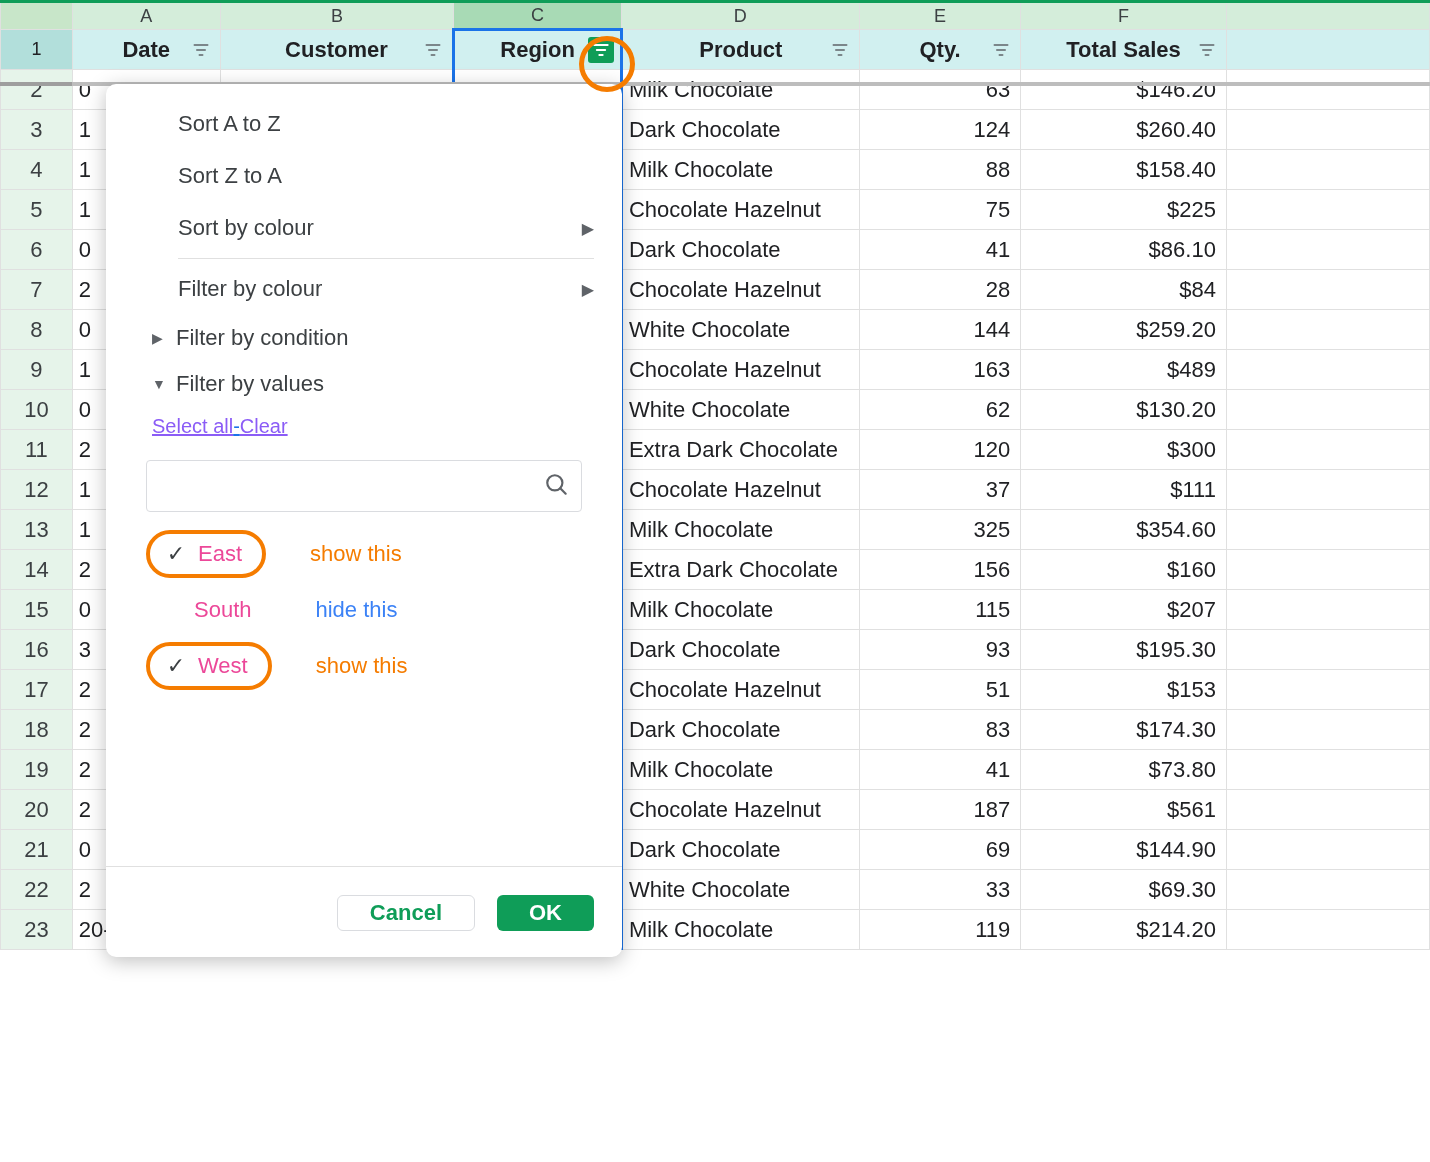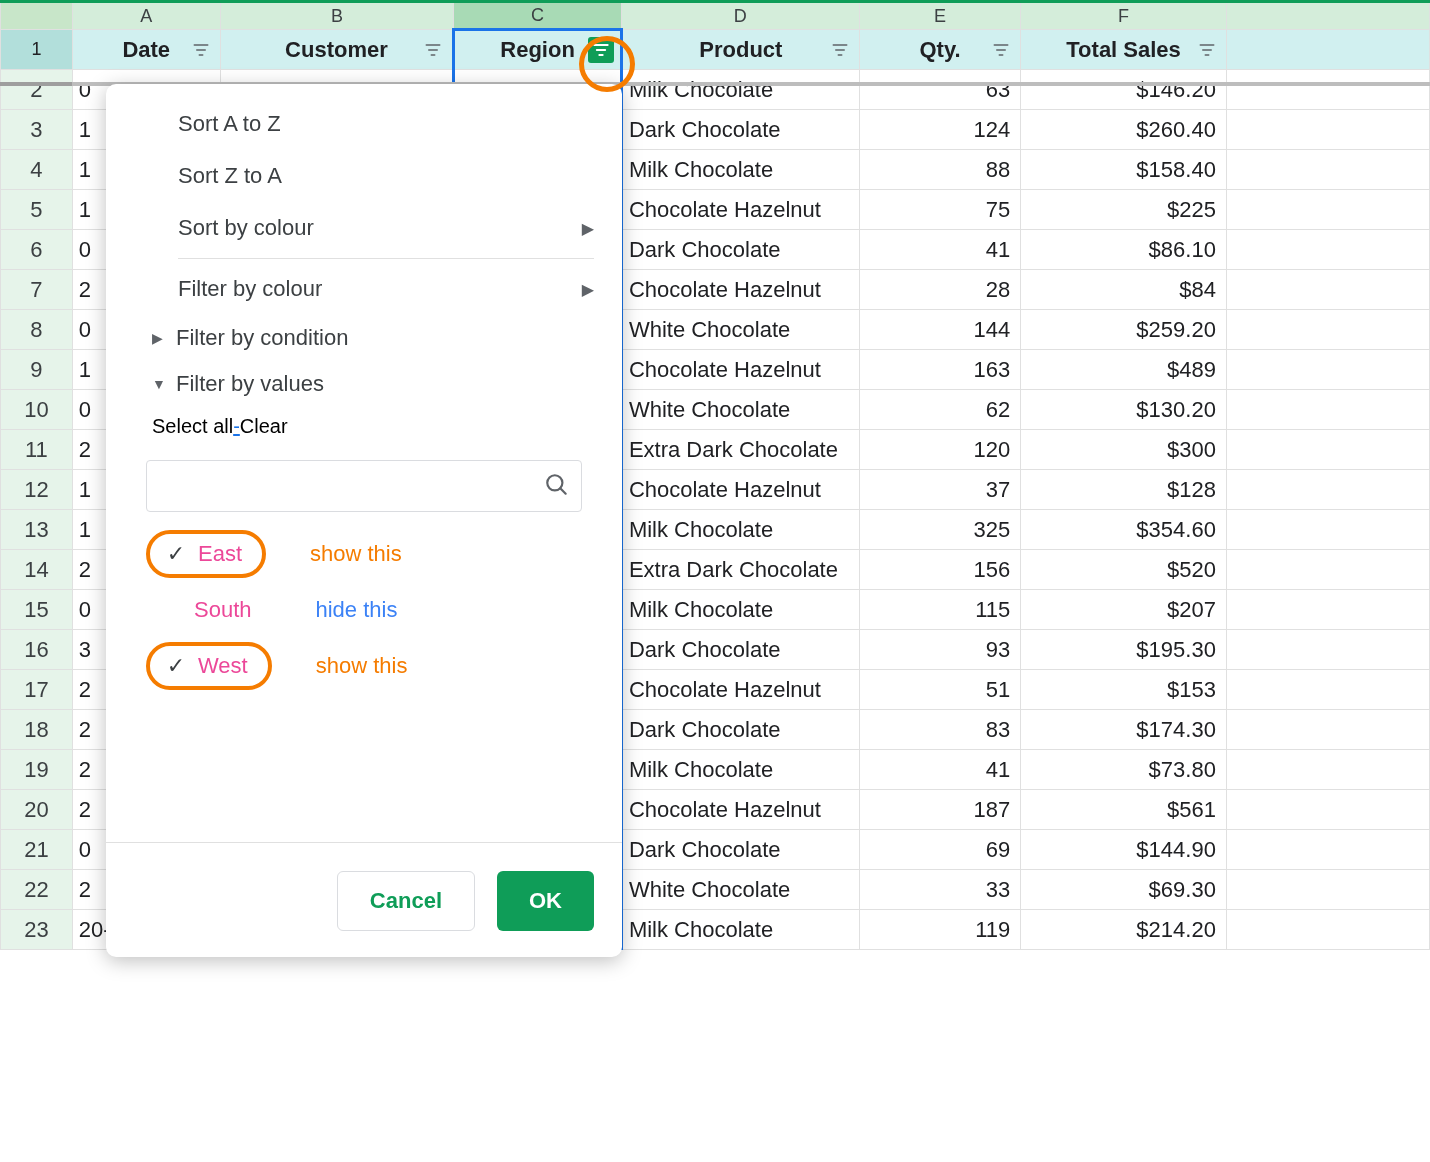--- a/index.html
+++ b/index.html
@@ -69,21 +69,21 @@
   z-index: 10;
   padding: 14px 0 0 0;
   display: flex; flex-direction: column;
 }
 .dd-item { padding: 13px 28px 13px 72px; font-size: 22px; color: #3c4043; cursor: pointer; position: relative; display:flex; align-items:center; justify-content:space-between;}
 .dd-item .chevron { color:#5f6368; font-size:16px; }
 .dd-sep { height:1px; background:#e0e0e0; margin: 4px 28px 4px 72px; }
 .dd-expand { padding: 10px 28px 10px 46px; font-size: 22px; color:#3c4043; cursor:pointer; display:flex; align-items:center; gap:10px;}
 .dd-expand .tri { font-size: 14px; color:#5f6368; width:14px; display:inline-block;}
 .dd-links { padding: 8px 28px 12px 46px; font-size: 20px; }
-.dd-links a { color:#000000; cursor:pointer;}
+.dd-links a { color:#8b5cf6; text-decoration: underline; cursor:pointer;}
 .dd-links .dash { color:#1a73e8; text-decoration: underline; }
 .dd-search { margin: 10px 40px 14px 40px; position:relative;}
 .dd-search input {
   width:100%; height:52px; border:1px solid #dadce0; border-radius:4px;
   font-size:20px; padding: 0 44px 0 14px; outline:none;
 }
 .dd-search .mag { position:absolute; right:12px; top:12px; color:#5f6368; }
 .dd-values { padding: 0 40px; }
 .dd-valrow { display:flex; align-items:center; height:56px; gap:14px;}
 .dd-valpill {
@@ -95,21 +95,21 @@
 .dd-valpill .lbl { font-size:22px; color:#ec4899;}
 .dd-annot { font-size:22px; font-weight:400; margin-left: 30px; }
 .dd-annot.show { color:#f57c00; }
 .dd-annot.hide { color:#3b82f6; }
 .dd-footer {
   margin-top:auto;
   border-top: 1px solid #e0e0e0;
   display:flex; justify-content:flex-end; gap:22px;
   padding: 20px 28px 26px;
 }
-.btn { height:60px; padding: 0 32px; border-radius:6px; font-size:22px; font-weight:600; cursor:pointer;margin-top:8px;}
+.btn { height:36px; padding: 0 32px; border-radius:6px; font-size:22px; font-weight:600; cursor:pointer;margin-top:8px;}
 .btn-cancel { background:#fff; border:1px solid #dadce0; color:#0f9d58;}
 .btn-ok { background:#0f9d58; border:none; color:#fff;}
 .graystrip { position:absolute; left:0; top:82px; width:72px; height:4px; background:#9e9e9e; z-index:1;}
 .graystrip2 { position:absolute; left:72px; top:82px; right:0; height:4px; background:#bdbdbd; z-index:1;}
 </style>
 </head>
 <body>
 
 <table class="sheet">
   <colgroup>
@@ -287,41 +287,41 @@
         <td class="c-total">$300</td>
         <td></td>
       </tr>
       <tr class="datarow">
         <td class="col-rownum">12</td>
         <td class="c-date">1</td>
         <td class="c-customer"></td>
         <td class="c-region selcol"></td>
         <td class="c-product">Chocolate Hazelnut</td>
         <td class="c-qty">37</td>
-        <td class="c-total">$128</td>
+        <td class="c-total">$111</td>
         <td></td>
       </tr>
       <tr class="datarow">
         <td class="col-rownum">13</td>
         <td class="c-date">1</td>
         <td class="c-customer"></td>
         <td class="c-region selcol"></td>
         <td class="c-product">Milk Chocolate</td>
         <td class="c-qty">325</td>
         <td class="c-total">$354.60</td>
         <td></td>
       </tr>
       <tr class="datarow">
         <td class="col-rownum">14</td>
         <td class="c-date">2</td>
         <td class="c-customer"></td>
         <td class="c-region selcol"></td>
         <td class="c-product">Extra Dark Chocolate</td>
         <td class="c-qty">156</td>
-        <td class="c-total">$520</td>
+        <td class="c-total">$160</td>
         <td></td>
       </tr>
       <tr class="datarow">
         <td class="col-rownum">15</td>
         <td class="c-date">0</td>
         <td class="c-customer"></td>
         <td class="c-region selcol"></td>
         <td class="c-product">Milk Chocolate</td>
         <td class="c-qty">115</td>
         <td class="c-total">$207</td>

